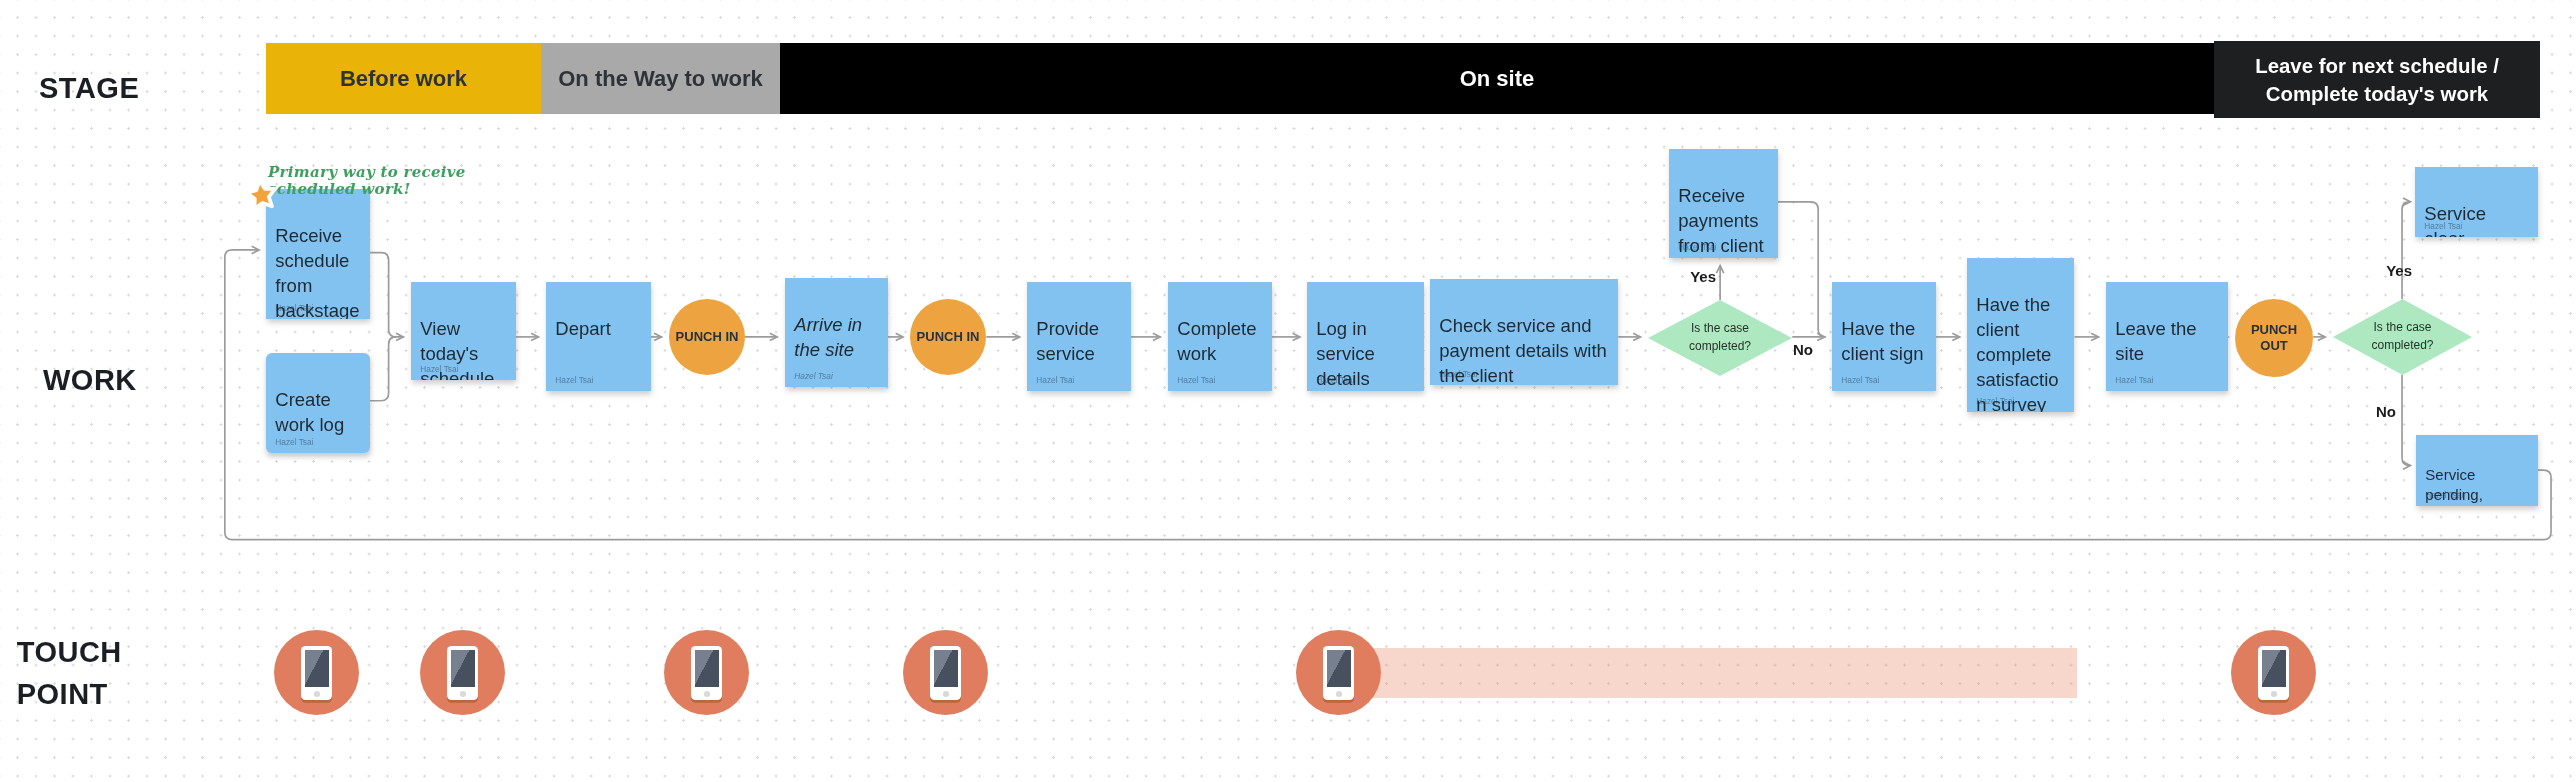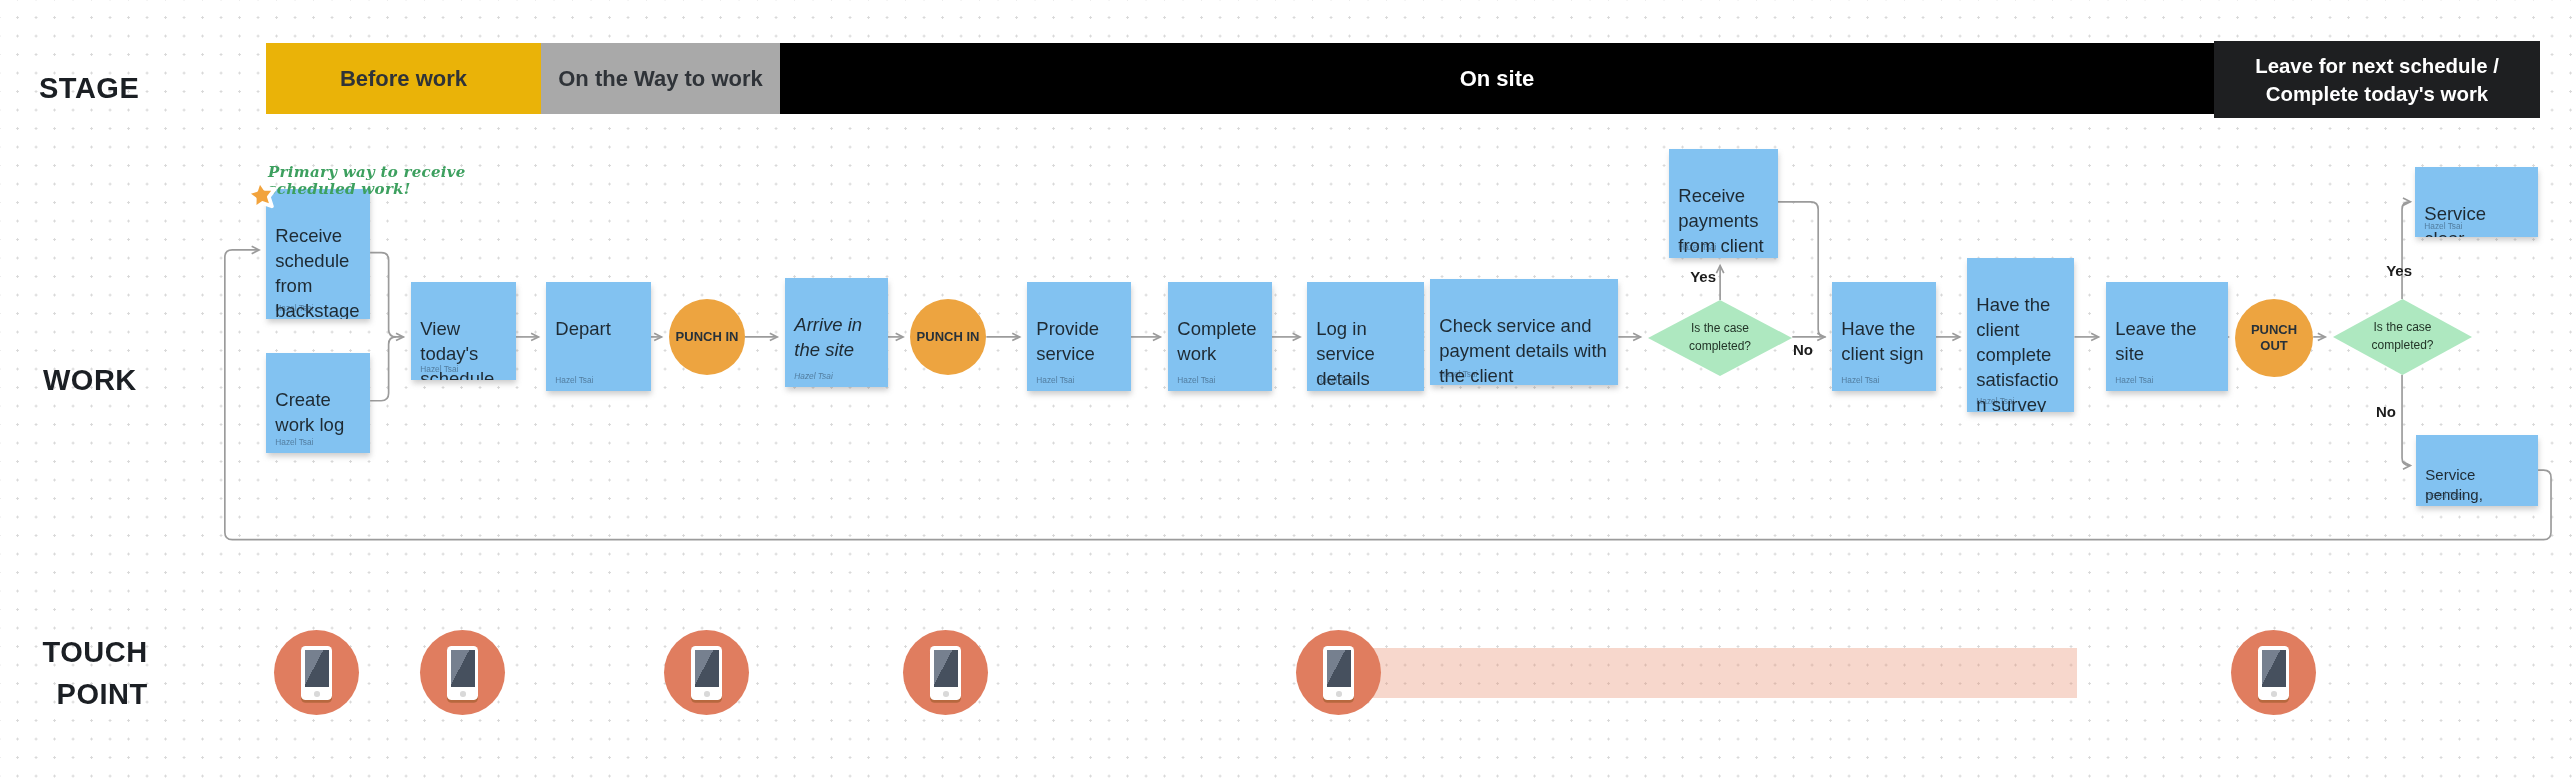--- a/index.html
+++ b/index.html
@@ -124,40 +124,40 @@
     <path d="M2092 364 H2118" marker-end="url(#arw)"></path>
     <path d="M2242 364 H2268" marker-end="url(#arw)"></path>
     <path d="M2391 364 H2408" marker-end="url(#arw)"></path>
     <path d="M2500 364 H2513" marker-end="url(#arw)"></path>
     <path d="M2596 323 V226 Q2596 218 2604 218 H2605" marker-end="url(#arw)"></path>
     <path d="M2596 405 V495 Q2596 503 2604 503 H2605" marker-end="url(#arw)"></path>
   </svg>
 
   <div class="row-label" style="left:39px;top:67px;">STAGE</div>
   <div class="row-label" style="left:43px;top:359px;">WORK</div>
-  <div class="row-label" style="left:16.7px;top:631px;width:131px;text-align:right;">TOUCH
+  <div class="row-label" style="left:16.7px;top:631px;width:131px;text-align:left;">TOUCH
 POINT</div>
 
   <div class="stage stage-1" style="left:266px;top:43px;width:275px;height:71px;">Before work</div>
   <div class="stage stage-2" style="left:541px;top:43px;width:239px;height:71px;">On the Way to work</div>
   <div class="stage stage-3" style="left:780px;top:43px;width:1434px;height:71px;">On site</div>
   <div class="stage stage-4" style="left:2214px;top:41px;width:326px;height:77px;font-size:20.4px;">Leave for next schedule /
 Complete today's work</div>
 
   <div class="handwriting" style="left:268px;top:148px;">Primary way to receive
 scheduled work!</div>
   <svg class="star" style="left:240px;top:174px;" width="43" height="43" viewBox="-23 -23 46 46">
     <path d="M0,-16 L4.7,-6.5 L15.2,-4.9 L7.6,2.5 L9.4,13 L0,8 L-9.4,13 L-7.6,2.5 L-15.2,-4.9 L-4.7,-6.5 Z" fill="#f2a33c" stroke="#ffffff" stroke-width="4" stroke-linejoin="round" transform="rotate(-8)"></path>
   </svg>
 
   <div class="sticky" style="left:266px;top:189px;width:104px;height:130px;">
     <span>Receive schedule from backstage</span>
     <span class="author">Hazel Tsai</span>
   </div>
-  <div class="sticky" style="left:266px;top:353px;width:104px;height:100px;">
+  <div class="sticky" style="left:266px;top:353px;width:104px;height:100px;border-radius:6px;">
     <span>Create work log</span>
     <span class="author">Hazel Tsai</span>
   </div>
   <div class="sticky" style="left:411px;top:282px;width:105px;height:98px;">
     <span>View today's schedule</span>
     <span class="author">Hazel Tsai</span>
   </div>
   <div class="sticky" style="left:546px;top:282px;width:105px;height:109px;">
     <span>Depart</span>
     <span class="author">Hazel Tsai</span>

